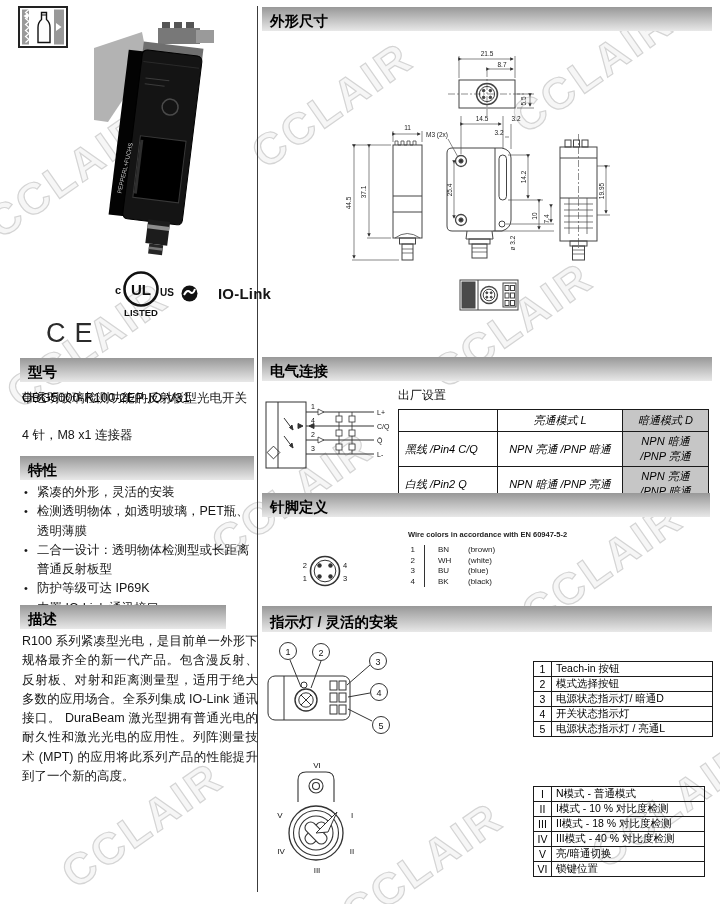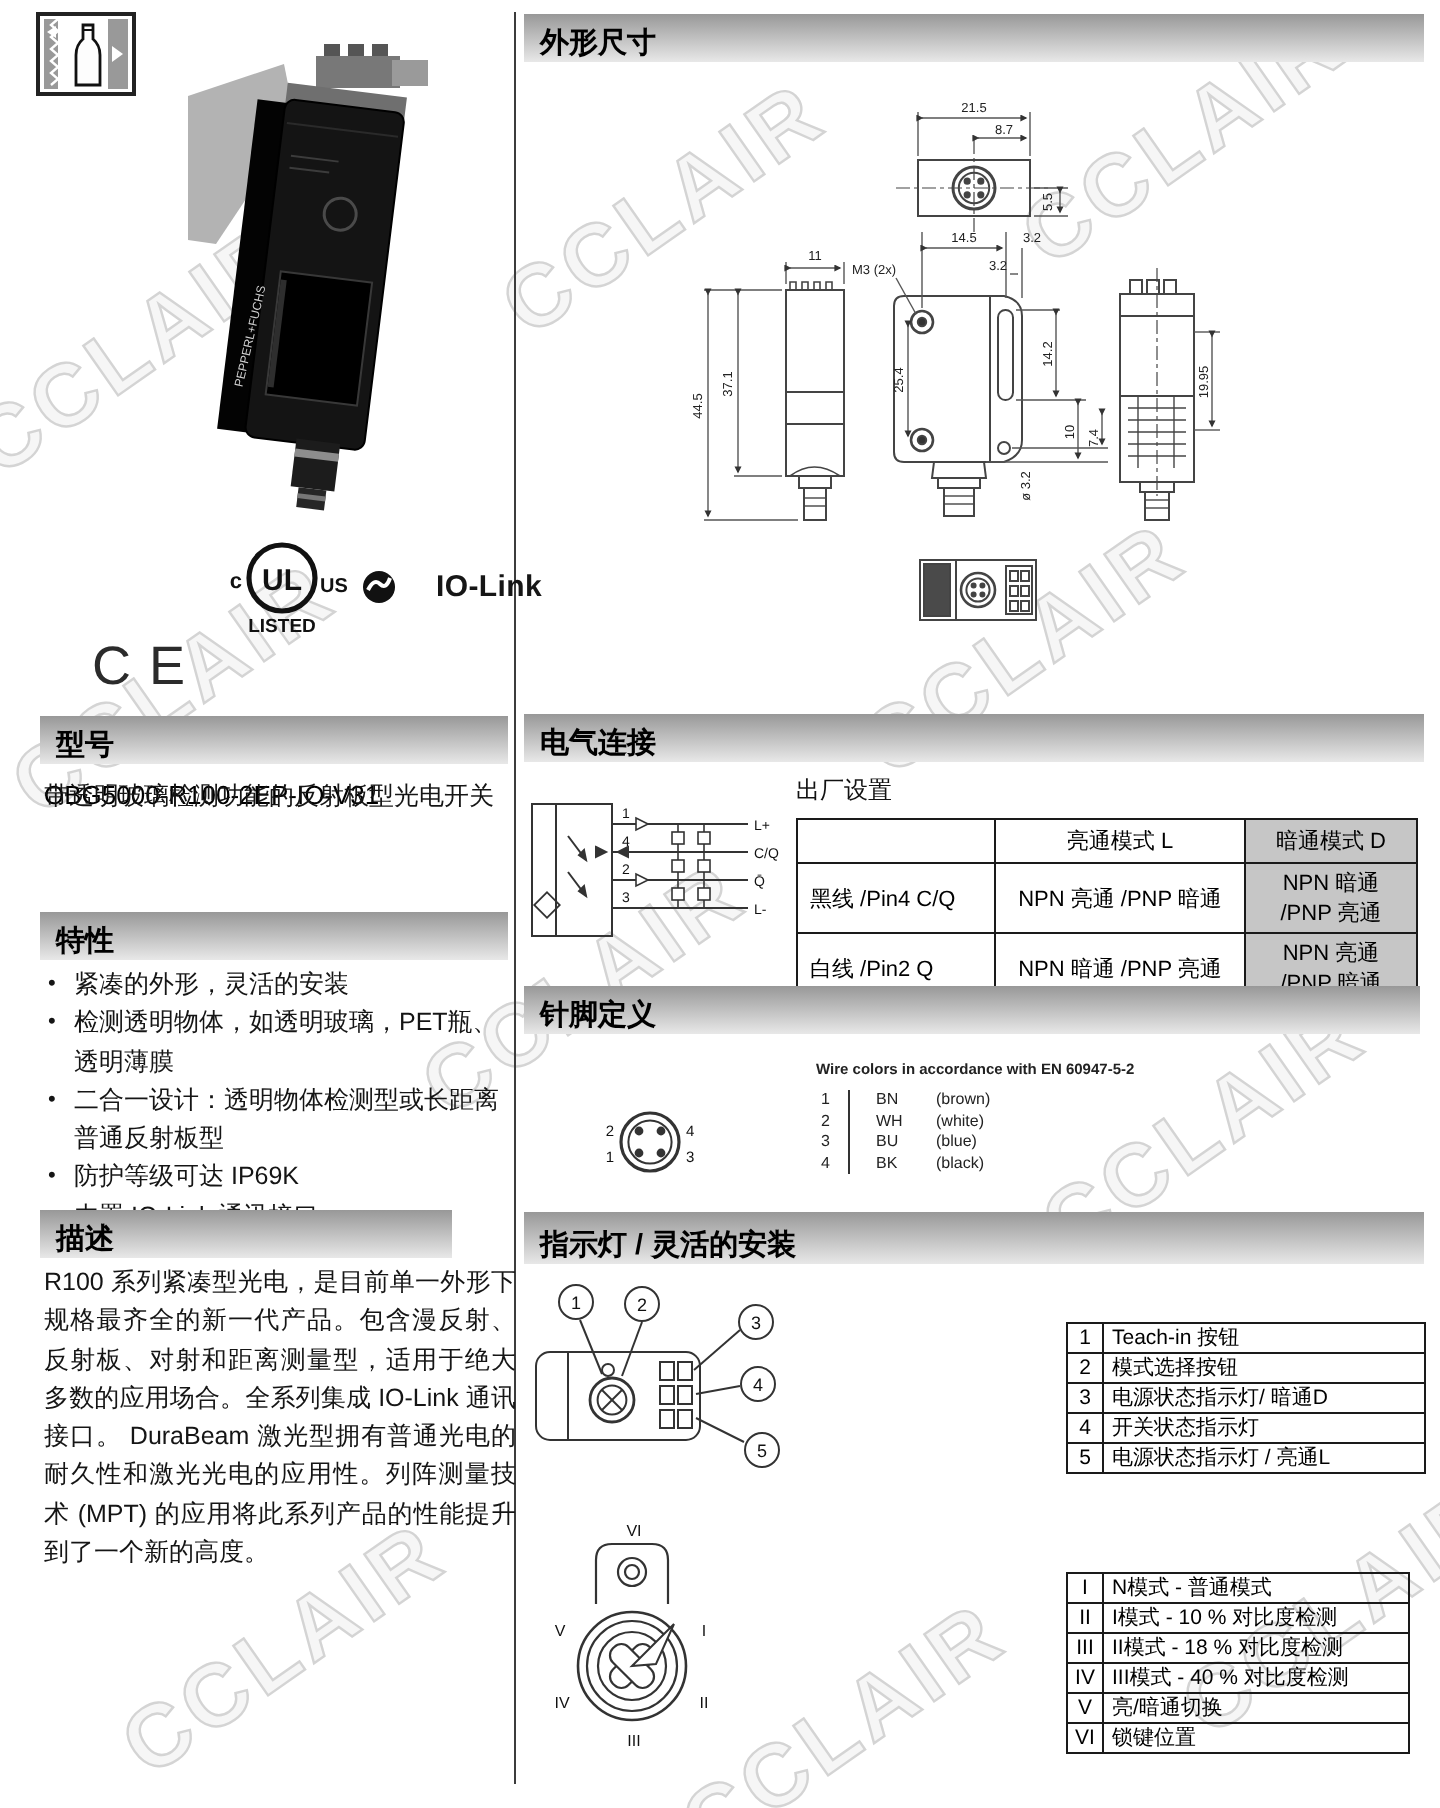--- a/index.html
+++ b/index.html
@@ -11,21 +11,21 @@
   .divider{position:absolute;left:257px;top:6px;width:1px;height:886px;background:#3c3c3c;}
   .secbar{position:absolute;height:24px;background:linear-gradient(180deg,#989898 0%,#c4c4c4 55%,#e8e8e8 100%);
           display:flex;align-items:flex-end;padding-left:8px;box-sizing:border-box;
           font-weight:bold;font-size:14.5px;color:#000;}
   .abs{position:absolute;}
   .txt{position:absolute;font-size:12.5px;line-height:19.3px;color:#151515;}
   .pn{position:absolute;font-size:13px;font-weight:normal;color:#000;}
   .feat-item{display:flex;}
   .feat-item .bullet{width:13px;flex:0 0 13px;font-size:11px;}
   
-  .ftable{position:absolute;border-collapse:collapse;font-size:11px;color:#000;}
+  .ftable{position:absolute;border-collapse:collapse;font-size:11px;color:#000;font-style:italic;}
   .ftable td,.ftable th{border:1px solid #1a1a1a;padding:2px 6px;font-weight:normal;height:17px;}
   .ftable th{text-align:center;}
   .ftable td.c{text-align:center;}
   .ftable .shade{background:#c6c6c6;}
   .ftable tr.dashrow td{border-bottom:1px dashed #333;}
   
   .ltable{position:absolute;border-collapse:collapse;font-size:10.5px;color:#000;}
   .ltable td{border:1px solid #1a1a1a;padding:0 4px;height:14px;white-space:nowrap;}
   .ltable td.num{text-align:center;width:13px;padding:0 2px;}
   
@@ -110,20 +110,21 @@
       <path d="M3 10 q3 -6 6 -3 t5 -3" stroke="#fff" stroke-width="2" fill="none"></path>
     </svg>
     <span class="word">IO-Link</span>
   </div>
 
   <div class="secbar" style="left:20px;top:358px;width:234px">
     <span>型号</span>
   </div>
   <div class="pn" style="left:22px;top:390px">OBG5000-R100-2EP-IO-V31</div>
   <div class="txt" style="left:22px;top:389px;width:234px">带透明玻璃检测功能的反射板型光电开关</div>
+  <div class="txt" style="left:22px;top:426px;width:234px">4 针，M8 x1 连接器</div>
 
   <div class="secbar" style="left:20px;top:456px;width:234px">
     <span>特性</span>
   </div>
   <div class="txt" style="left:24px;top:483px;width:230px">
     <div class="feat-item">
         <span class="bullet">•</span>
         <span>紧凑的外形，灵活的安装</span>
       </div>
     <div class="feat-item">

